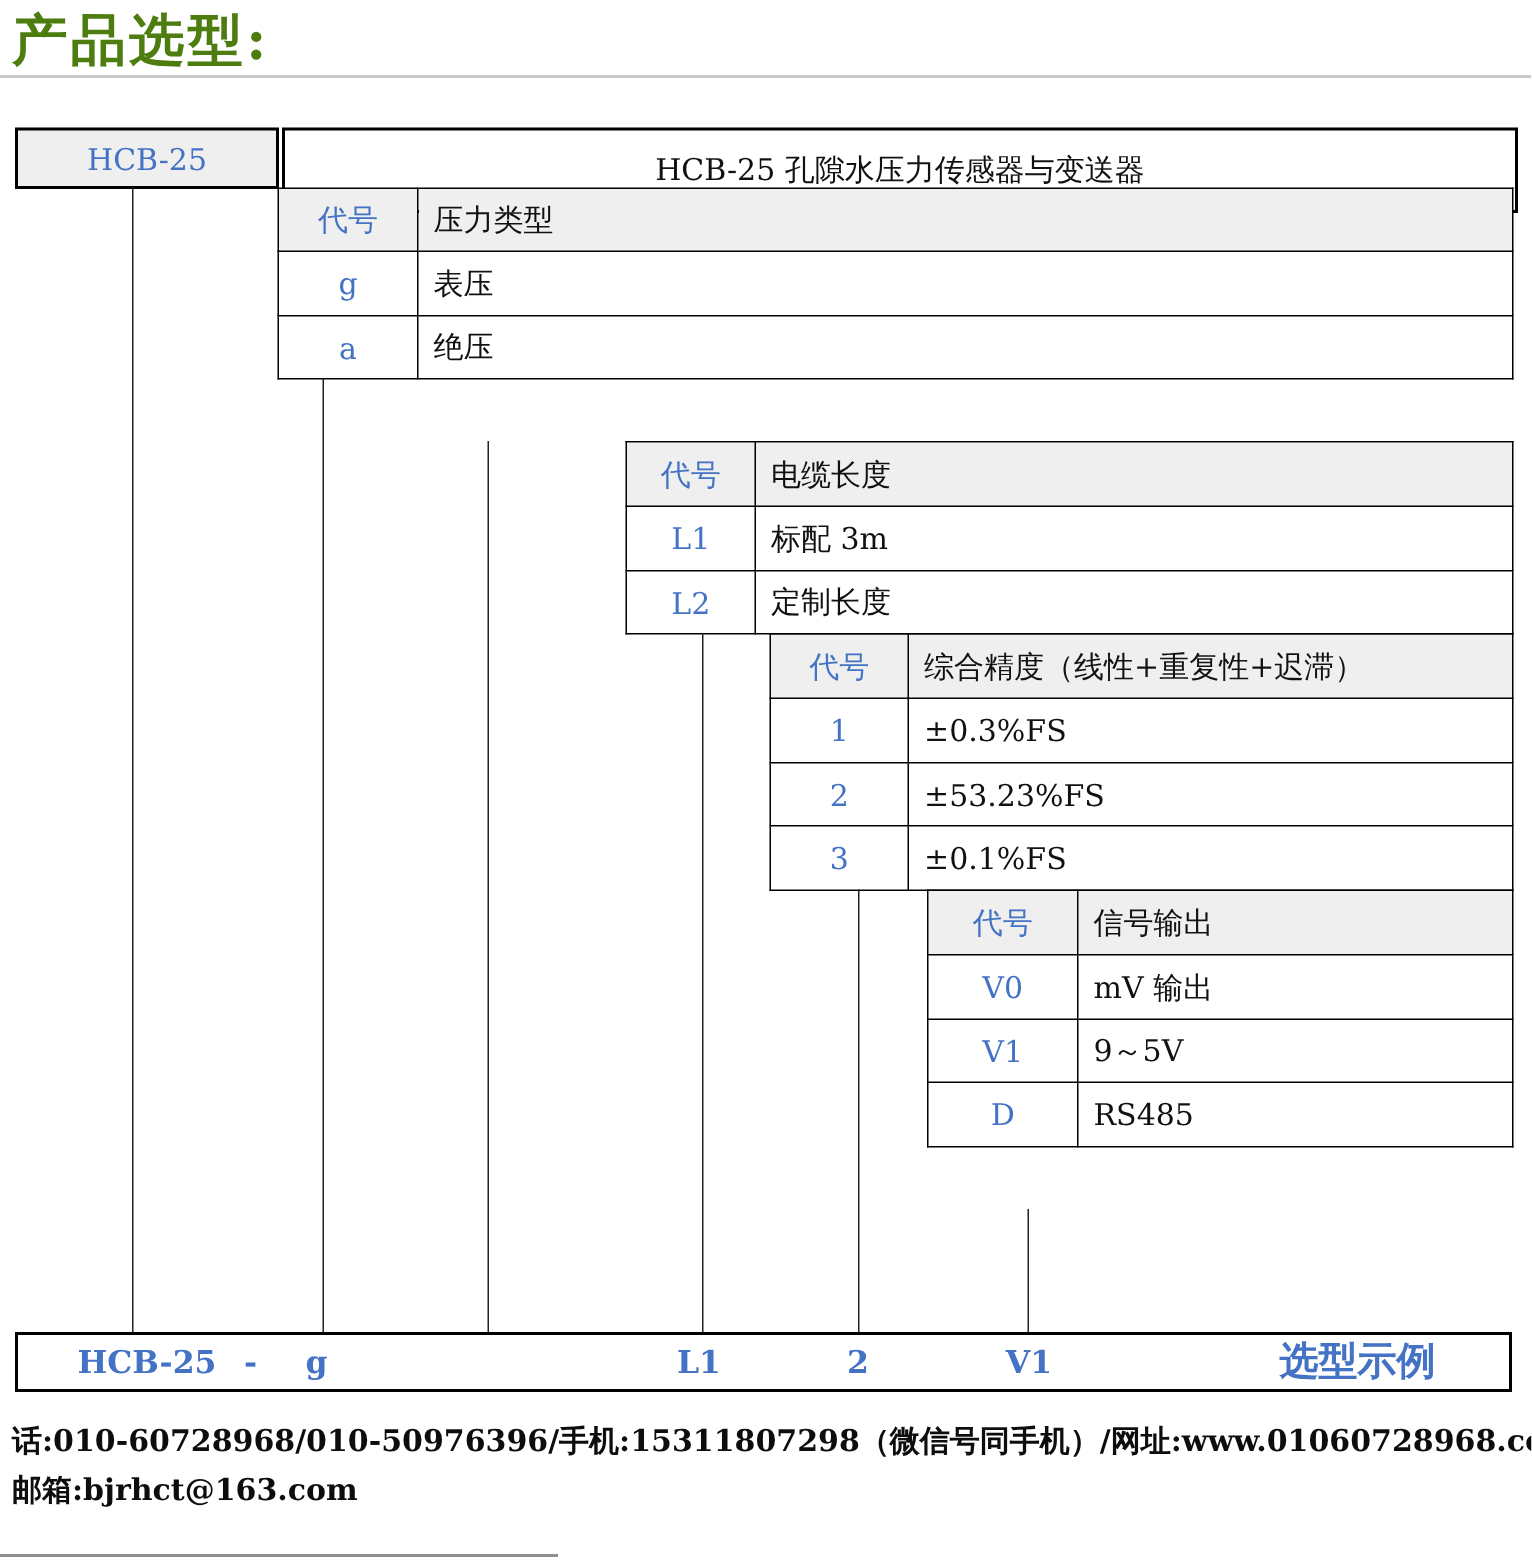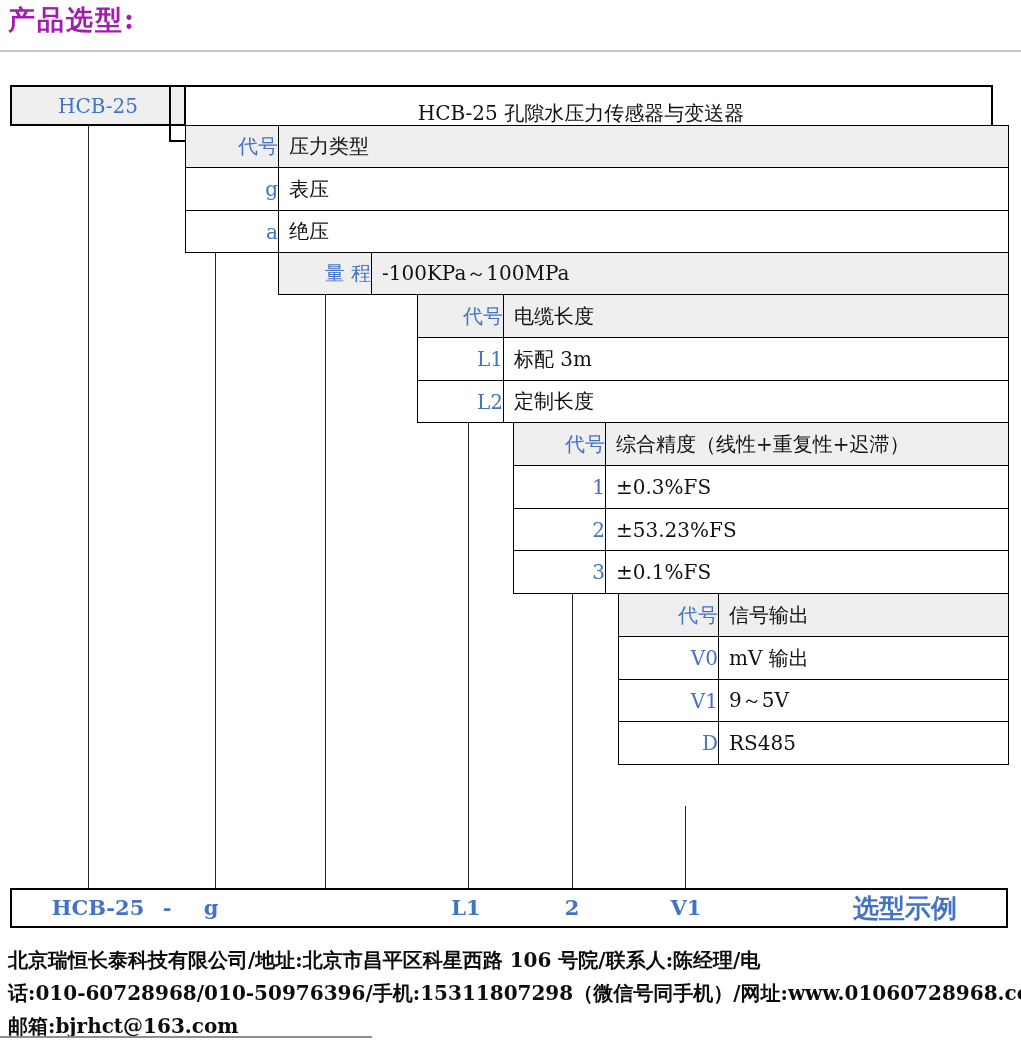--- a/index.html
+++ b/index.html
@@ -1,33 +1,33 @@
 <!DOCTYPE html>
 <html><head>
 <meta charset="utf-8">
 <style>
   html,body{margin:0;padding:0;background:#fff;}
   .page{position:relative;width:1021px;height:1040px;background:#fff;overflow:hidden;
         font-family:"DejaVu Serif","Liberation Serif",serif;color:#111;}
-  .page-title{position:absolute;left:8px;top:2px;font-size:27px;font-weight:bold;
-              letter-spacing:2px;color:#a21caf;}
+  .page-title{position:absolute;left:8px;top:2px;font-size:37px;font-weight:bold;
+              letter-spacing:2px;color:#4d7c0f;}
   .title-rule{position:absolute;left:0;top:50px;width:1021px;height:2px;background:#c9c9c9;}
 
   
   .cell{position:absolute;box-sizing:border-box;border:2px solid #000;display:flex;
         align-items:center;justify-content:center;font-size:20px;}
   .cell.gray{background:#efefef;}
   .blue{color:#4472c4;}
 
   
   table.blk{position:absolute;border-collapse:collapse;table-layout:fixed;}
   table.blk td{box-sizing:border-box;border:1px solid #000;font-size:20px;
                padding:0;vertical-align:middle;background:#fff;overflow:hidden;
                white-space:nowrap;}
-  table.blk td.code{text-align:right;color:#4472c4;}
+  table.blk td.code{text-align:center;color:#4472c4;}
   table.blk td.desc{padding-left:10px;color:#111;}
   table.blk tr.hdr td{background:#efefef;}
 
   .vline{position:absolute;width:1px;background:#222;}
 
   .example-box{position:absolute;left:10px;top:888px;width:998px;height:40px;
                box-sizing:border-box;border:2px solid #000;background:#fff;}
   .ex-item{position:absolute;top:888px;height:40px;line-height:40px;
            transform:translateX(-50%);font-size:21px;font-weight:bold;color:#4472c4;
            white-space:nowrap;}
@@ -38,21 +38,21 @@
 </style>
 </head>
 <body>
 
 <div class="page">
 
   <div class="page-title">产品选型:</div>
   <div class="title-rule"></div>
 
   <div class="cell gray blue" style="left:10px;top:85px;width:176px;height:41px;font-weight:normal;">HCB-25</div>
-  <div class="cell" style="left:169px;top:85px;width:824px;height:57px;">HCB-25 孔隙水压力传感器与变送器</div>
+  <div class="cell" style="left:188px;top:85px;width:824px;height:57px;">HCB-25 孔隙水压力传感器与变送器</div>
 
   <table class="blk" style="left:185px;top:125px;width:823px;">
     <colgroup>
         <col style="width:93px">
         <col style="width:730px">
       </colgroup>
     <tbody>
         <tr class="hdr" style="height:42px">
       <td class="code">代号</td>
       <td class="desc">压力类型</td>
@@ -61,32 +61,20 @@
       <td class="code">g</td>
       <td class="desc">表压</td>
     </tr>
     <tr style="height:42px">
       <td class="code">a</td>
       <td class="desc">绝压</td>
     </tr>
   </tbody>
     </table>
 
-  <table class="blk" style="left:278px;top:252px;width:730px;">
-    <colgroup>
-        <col style="width:93px">
-        <col style="width:637px">
-      </colgroup>
-    <tbody>
-        <tr class="hdr" style="height:42px">
-      <td class="code">量 程</td>
-      <td class="desc">-100KPa～100MPa</td>
-    </tr>
-  </tbody>
-    </table>
 
   <table class="blk" style="left:417px;top:294px;width:591px;">
     <colgroup>
         <col style="width:86px">
         <col style="width:505px">
       </colgroup>
     <tbody>
         <tr class="hdr" style="height:43px">
       <td class="code">代号</td>
       <td class="desc">电缆长度</td>
@@ -162,20 +150,19 @@
   <div class="example-box"></div>
   <span class="ex-item" style="left:98px;">HCB-25</span>
   <span class="ex-item" style="left:167px;">-</span>
   <span class="ex-item" style="left:211px;">g</span>
   <span class="ex-item" style="left:466px;">L1</span>
   <span class="ex-item" style="left:572px;">2</span>
   <span class="ex-item" style="left:686px;">V1</span>
   <span class="ex-item" style="left:905px;font-size:26px;">选型示例</span>
 
   <div class="footer">
-    <div>北京瑞恒长泰科技有限公司/地址:北京市昌平区科星西路 106 号院/联系人:陈经理/电</div>
     <div>话:010-60728968/010-50976396/手机:15311807298（微信号同手机）/网址:www.01060728968.com/</div>
     <div>邮箱:bjrhct@163.com</div>
   </div>
 
   <div class="bottom-rule"></div>
 
 </div>
 
 </body></html>

